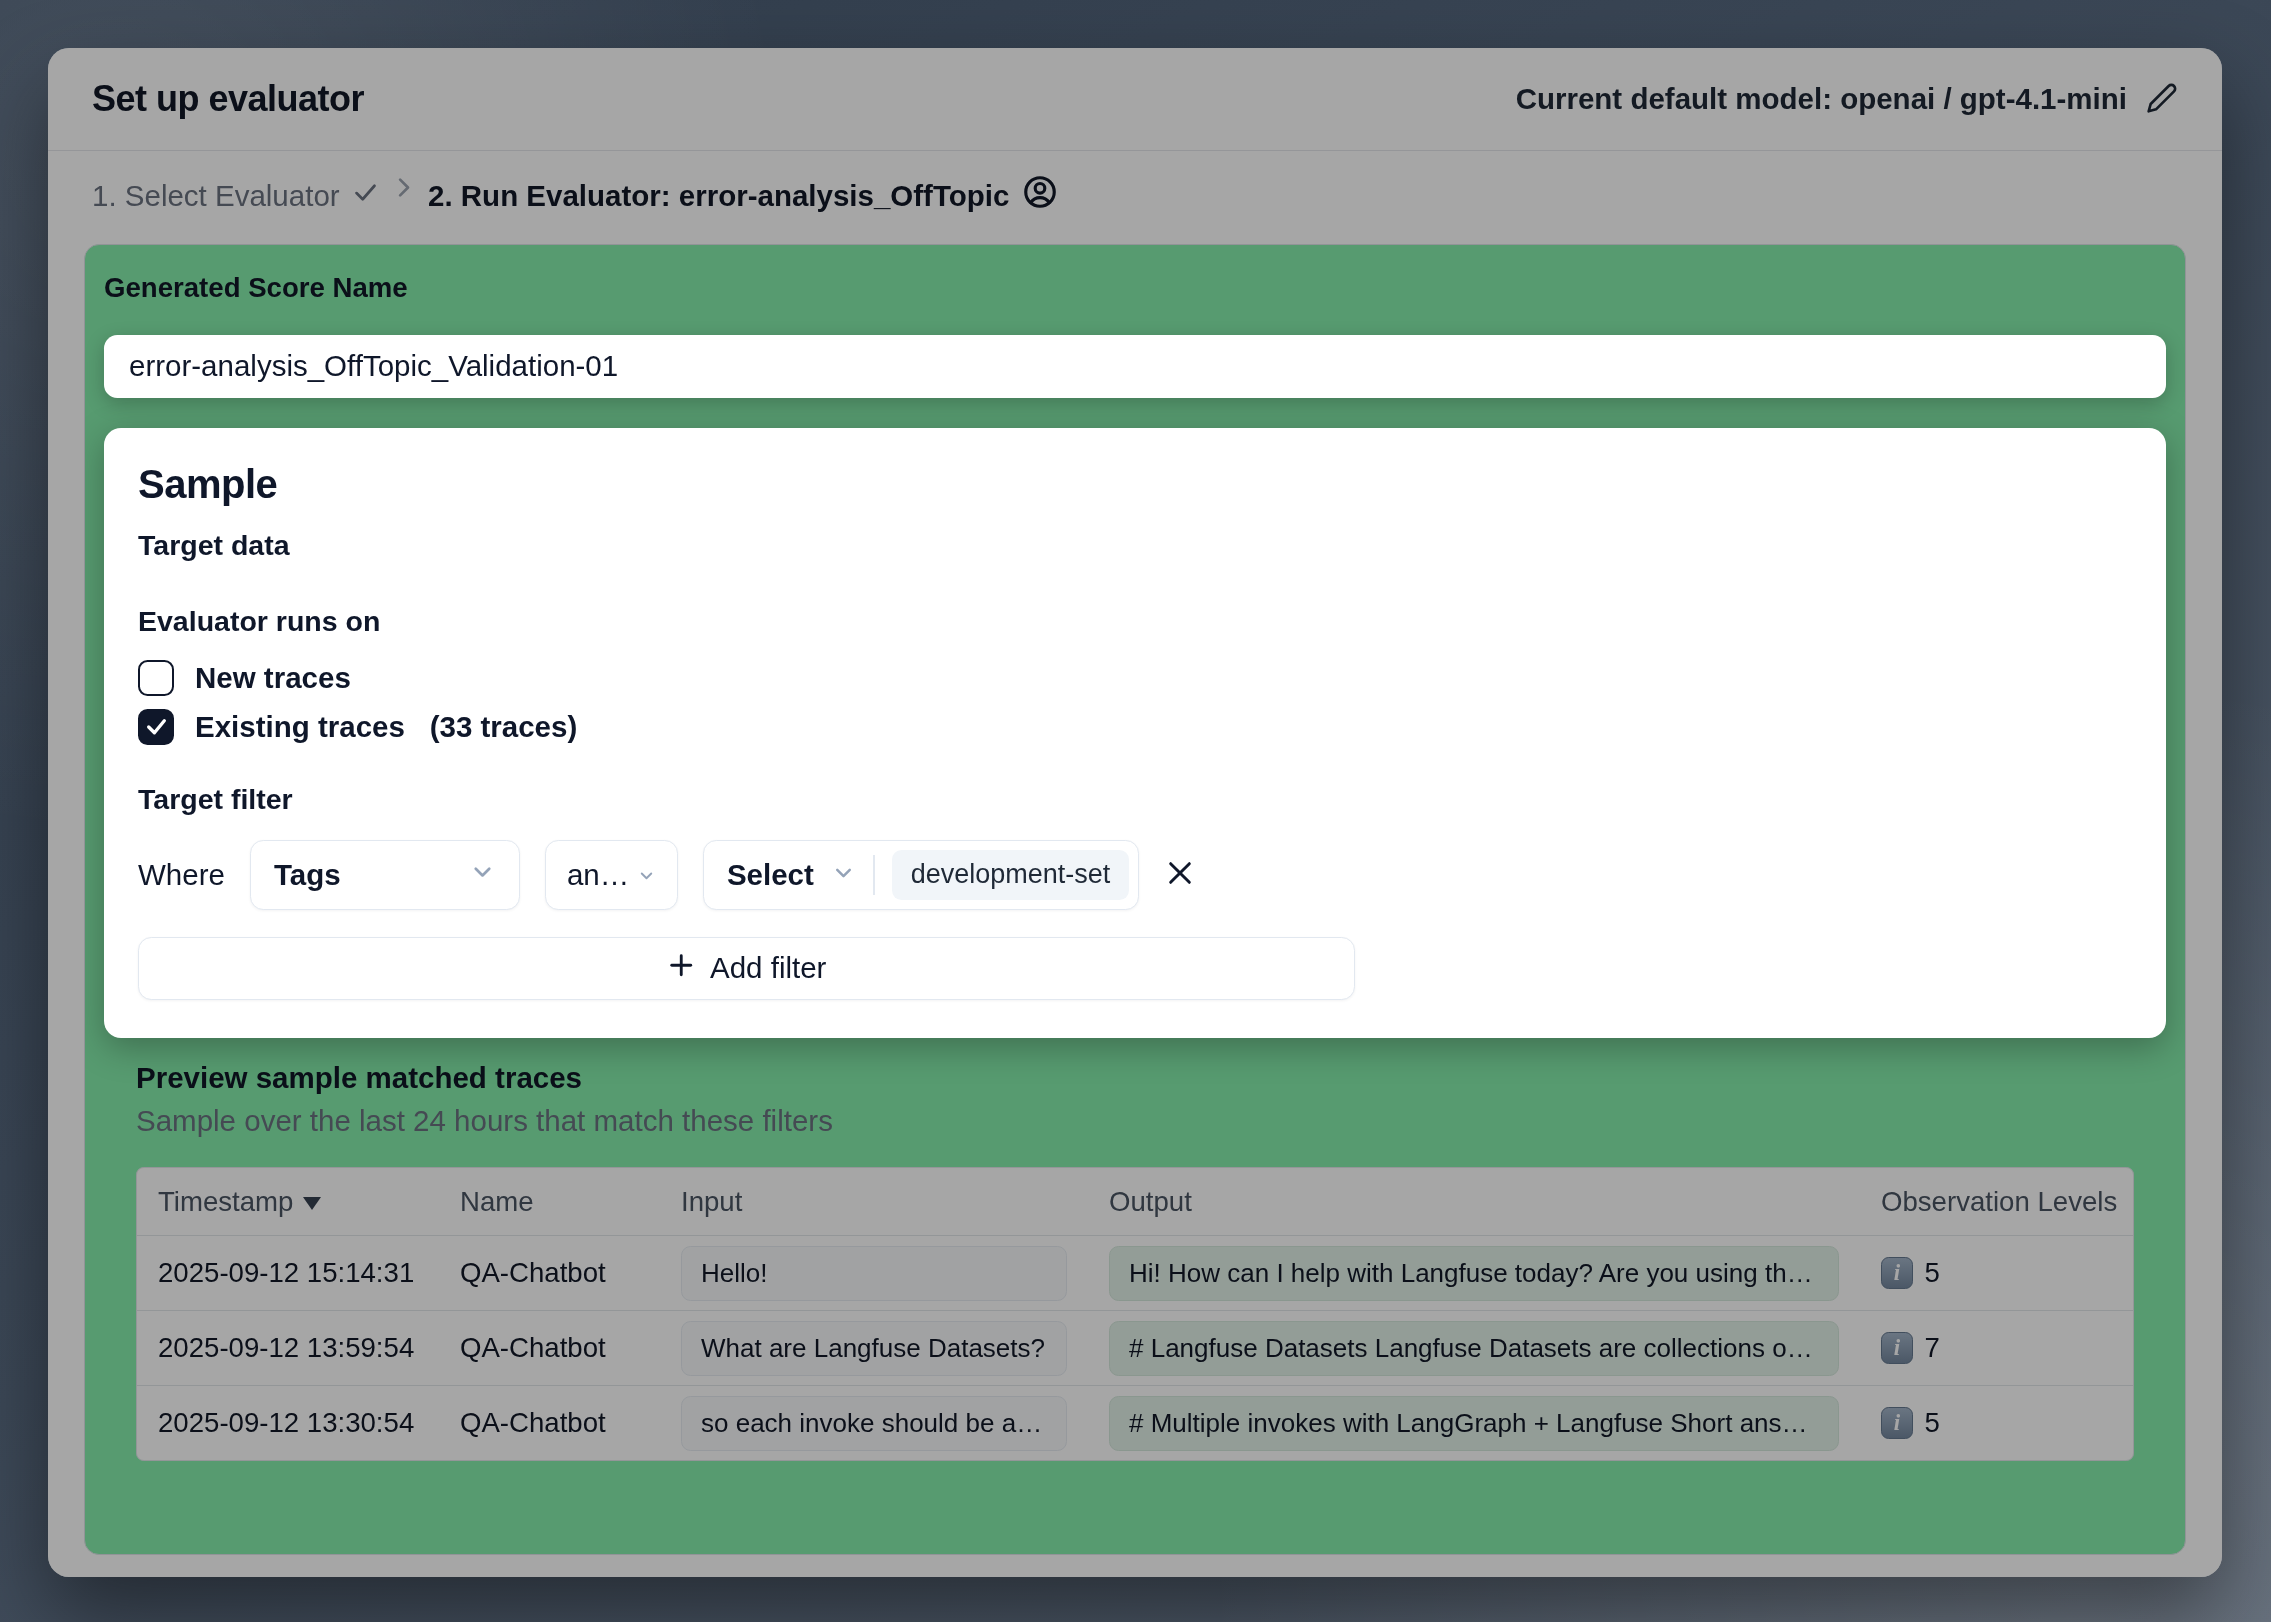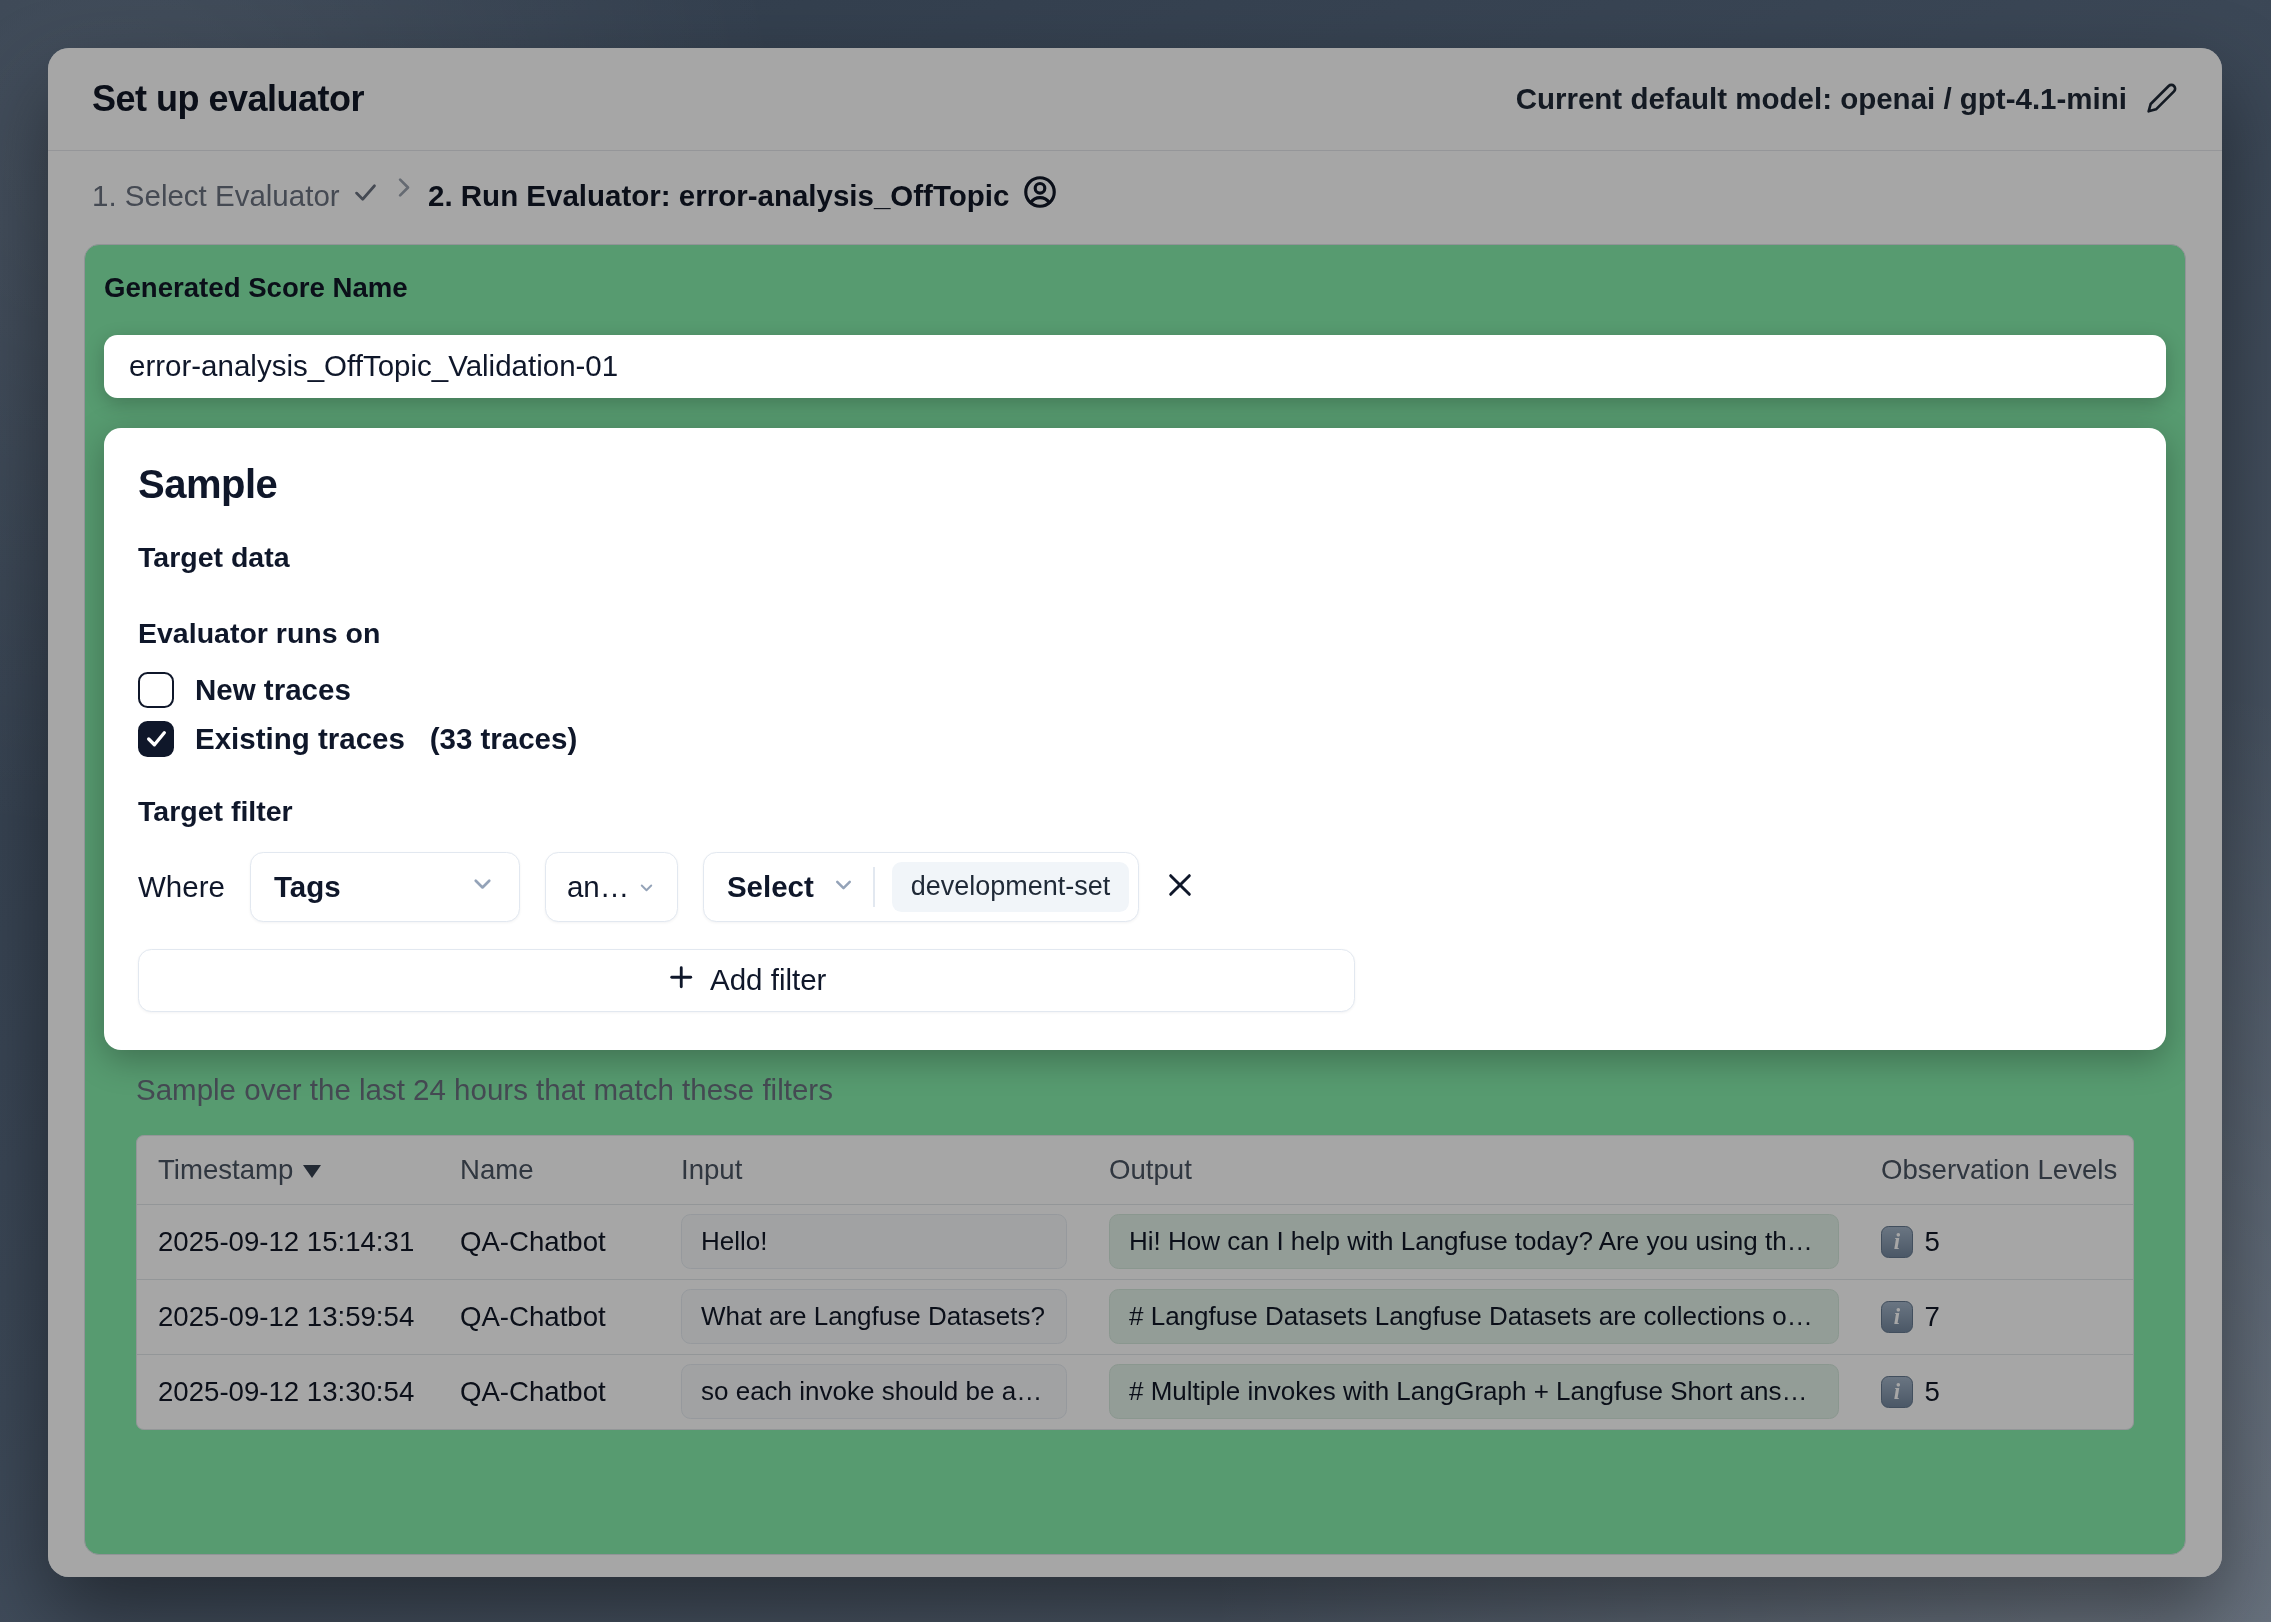--- a/index.html
+++ b/index.html
@@ -52,21 +52,21 @@
     box-shadow:0 5.7px 19px rgba(0,0,0,0.22);
   }
 
   
   .card {
     margin-top:30px; background:#fff; border-radius:17px; padding:34px 34px 38px;
     box-shadow:0 9.5px 34px rgba(0,0,0,0.28);
   }
   .card-heading { font-size:40px; font-weight:700; color:#0f172a; letter-spacing:-0.5px; }
   .sub-label { font-size:28.5px; font-weight:600; color:#0f172a; line-height:36px; }
-  .mt-sec { margin-top:32px; }
+  .mt-sec { margin-top:20px; }
 
   .tabs { display:inline-flex; margin-top:19px; background:#f1f5f9; border-radius:11.4px; padding:5.7px; }
   .tab {
     font-size:28.5px; padding:14.3px 28.5px; border-radius:9.5px; color:#94a0b1; font-weight:500;
     cursor:pointer; white-space:nowrap; border:none; background:transparent;
     font-family:inherit;
   }
   .tab.active { background:#fff; color:#0f172a; font-weight:600; box-shadow:0 1.9px 7.6px rgba(15,23,42,0.14); }
 
   .runs-on-label { margin-top:40px; }
@@ -257,20 +257,21 @@
             <svg width="28.5" height="28.5" viewBox="0 0 24 24" fill="none" stroke="#0f172a" stroke-width="2.4" stroke-linecap="round">
                 <line x1="12" y1="4" x2="12" y2="20"></line>
                 <line x1="4" y1="12" x2="20" y2="12"></line>
               </svg>
           </span>
           <span>Add filter</span>
         </button>
       </section>
 
       <div class="preview">
+        <div class="preview-title">Preview sample matched traces</div>
         <div class="preview-sub">Sample over the last 24 hours that match these filters</div>
 
         <div class="table-wrap">
           <table>
             <colgroup>
               <col style="width:302px">
                 <col style="width:221px">
                 <col style="width:428px">
                 <col style="width:772px">
                 <col>

